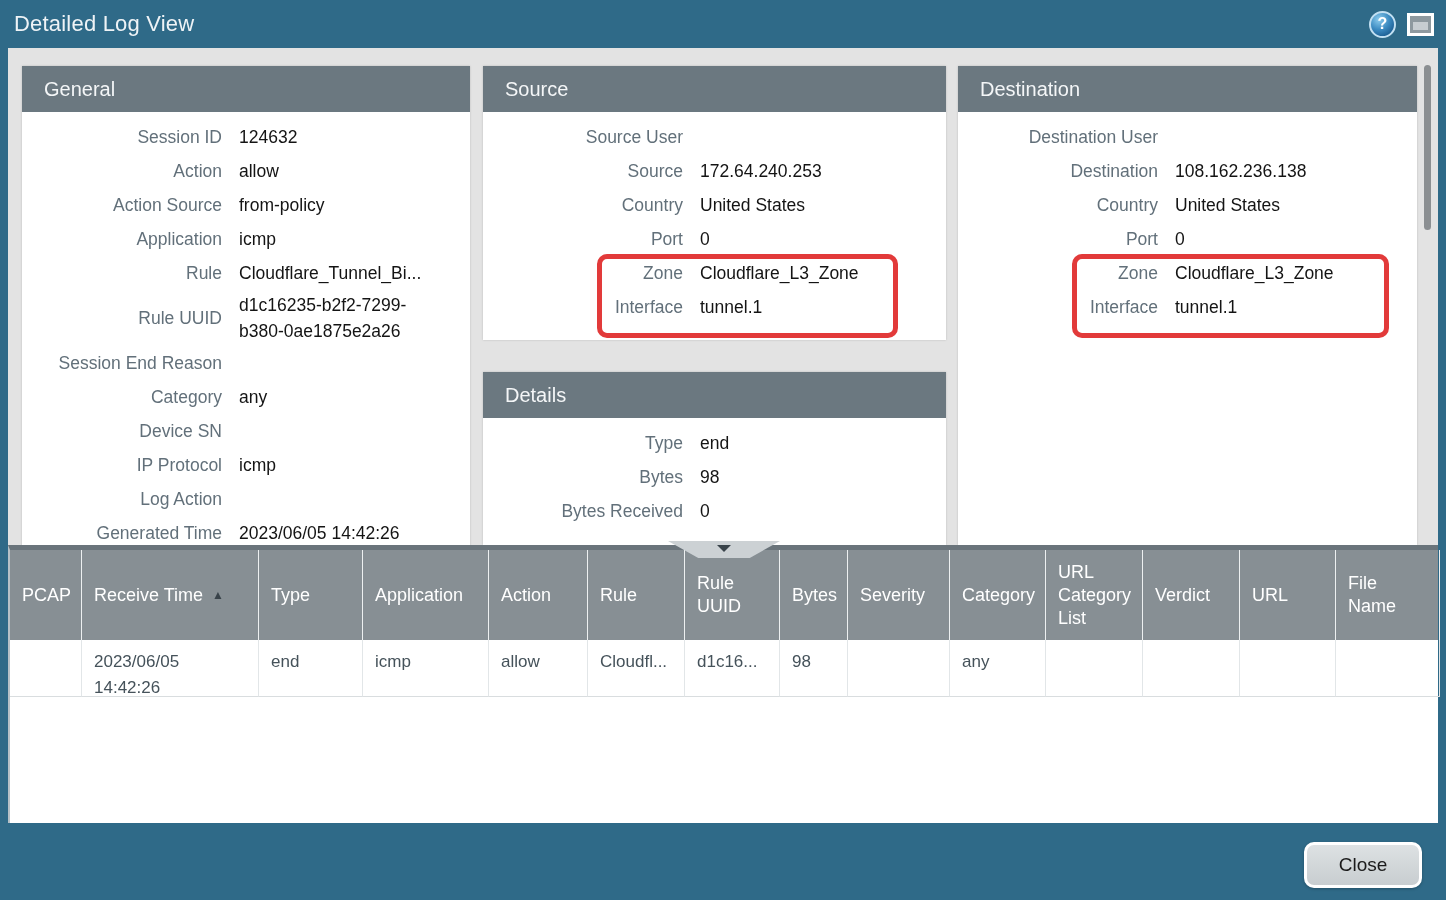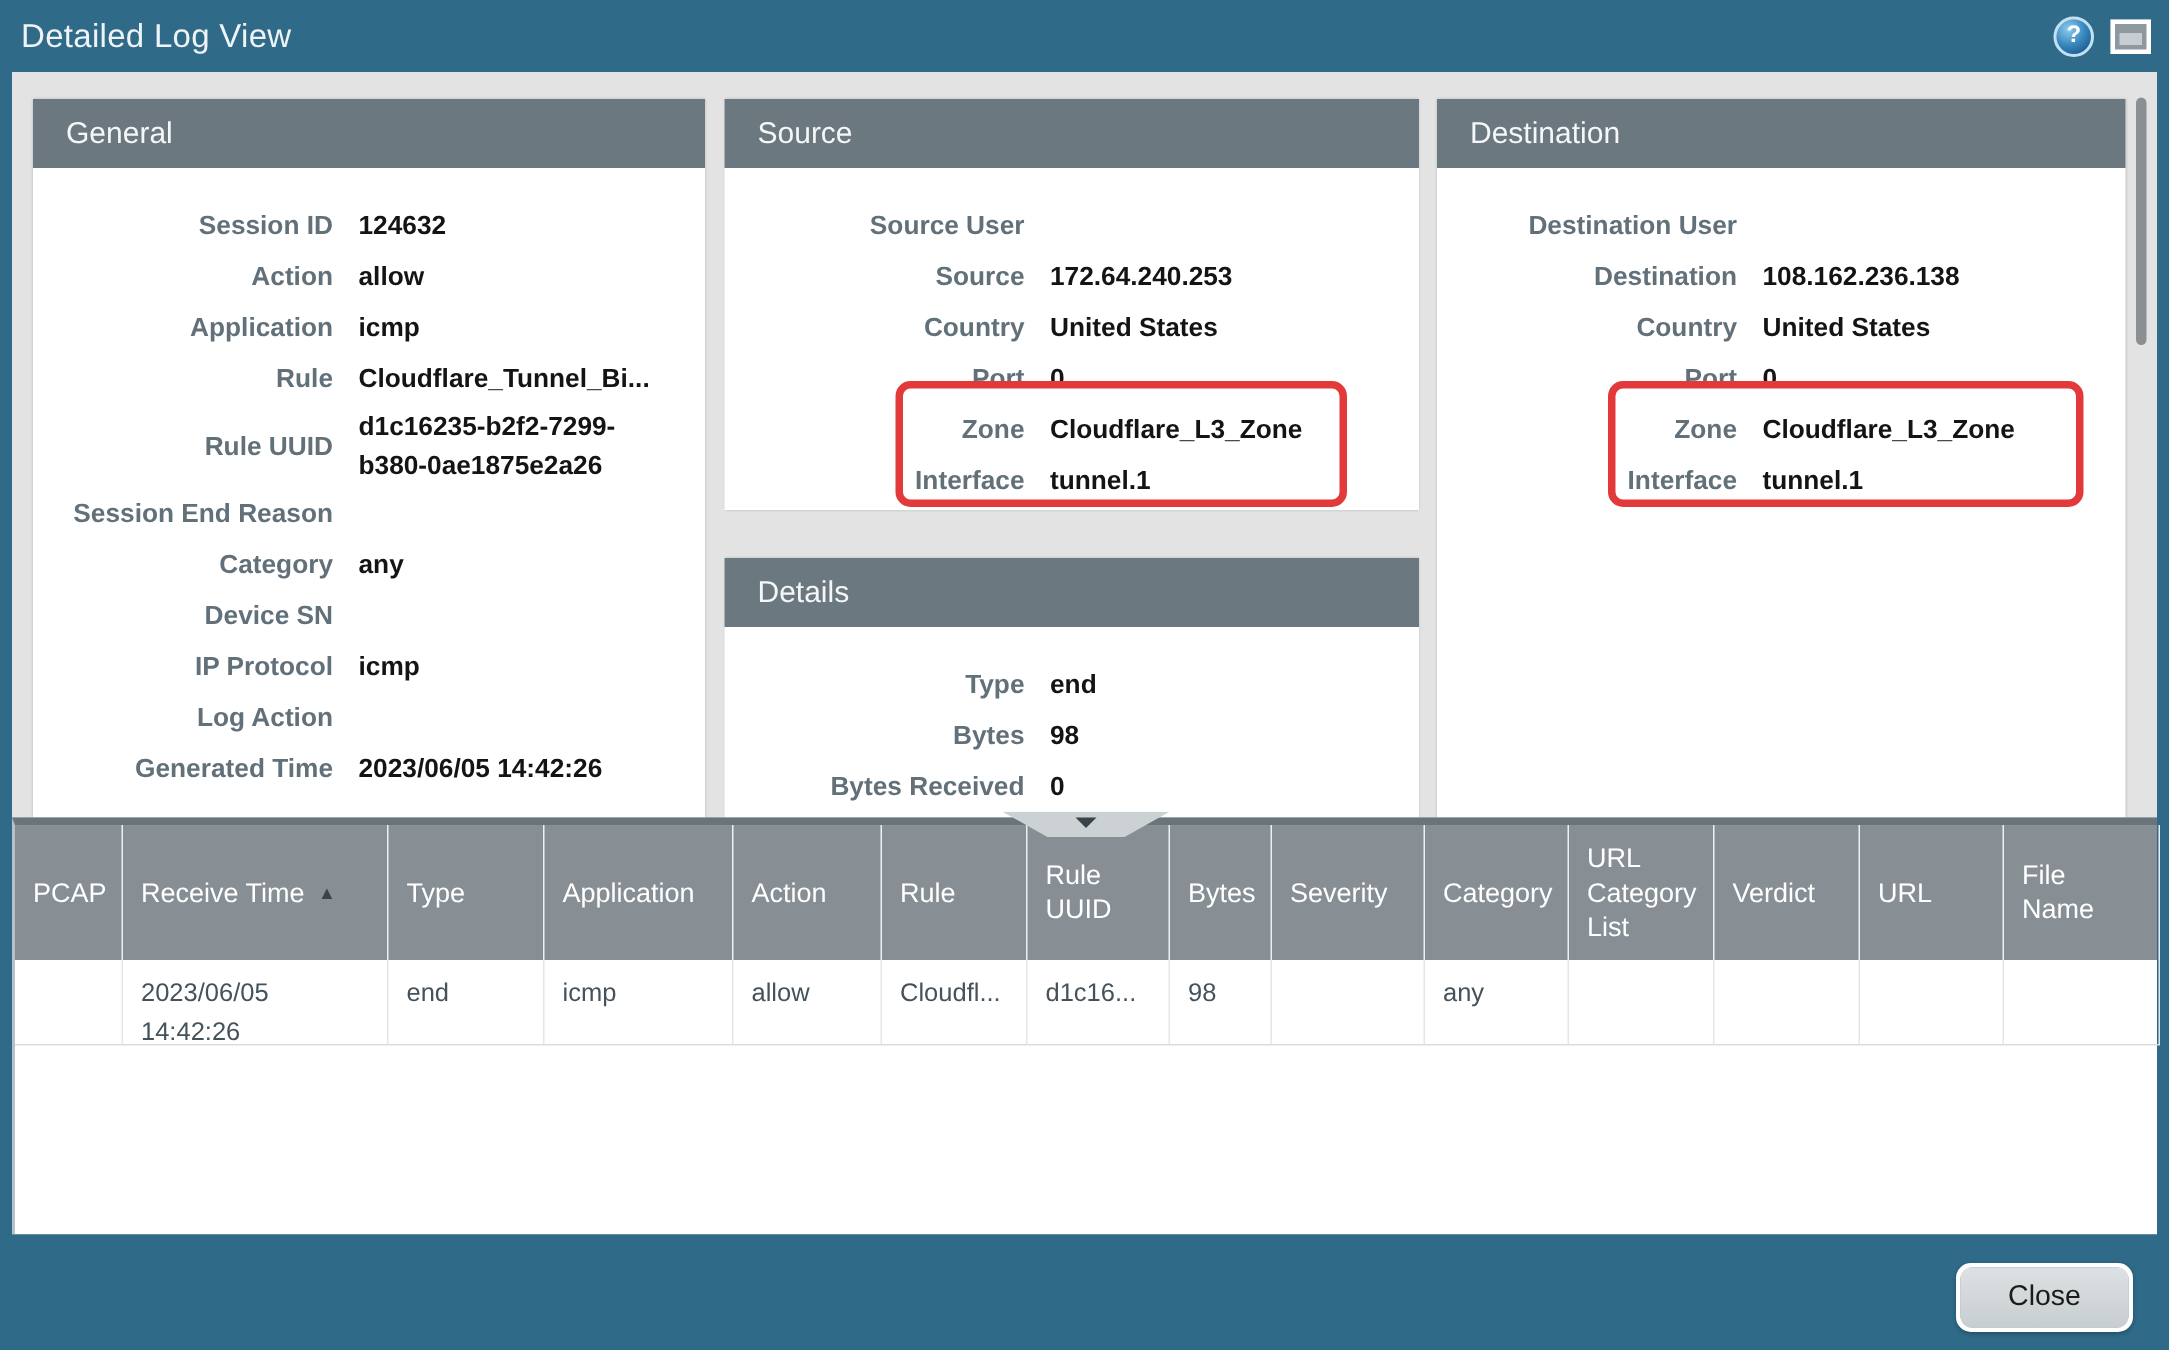--- a/index.html
+++ b/index.html
@@ -63,21 +63,21 @@
   .panel-fill { flex: 1; }
   .panel-source { height: 274px; margin-bottom: 32px; }
   .panel-header {
     height: 46px; flex: none;
     background: #6b7880;
     color: #f4f6f7;
     font-size: 20px; font-weight: 400;
     line-height: 46px;
     padding-left: 22px;
   }
-  .panel-body { flex: 1; padding-top: 21px; position: relative; font-weight: bold; }
+  .panel-body { flex: 1; padding-top: 8px; position: relative; }
   .prow { display: flex; height: 34px; line-height: 34px; font-size: 17.5px; }
   .prow-tall { height: 56px; line-height: 26px; align-items: center; }
   .plabel { width: 200px; flex: none; text-align: right; color: #62707a; }
   .pvalue { margin-left: 17px; color: #141414; flex: 1; }
   .prow-tall .pvalue { flex: none; width: 205px; overflow-wrap: break-word; word-break: break-word; }
 
   .hl-box {
     position: absolute;
     top: 142px; height: 84px;
     border: 5px solid #e23a3a;
@@ -189,20 +189,24 @@
       <div class="panel panel-fill">
         <div class="panel-header">General</div>
         <div class="panel-body">
           <div class="prow">
             <span class="plabel">Session ID</span>
             <span class="pvalue">124632</span>
           </div>
           <div class="prow">
             <span class="plabel">Action</span>
             <span class="pvalue">allow</span>
+          </div>
+          <div class="prow">
+            <span class="plabel">Action Source</span>
+            <span class="pvalue">from-policy</span>
           </div>
           <div class="prow">
             <span class="plabel">Application</span>
             <span class="pvalue">icmp</span>
           </div>
           <div class="prow">
             <span class="plabel">Rule</span>
             <span class="pvalue">Cloudflare_Tunnel_Bi...</span>
           </div>
           <div class="prow prow-tall">

